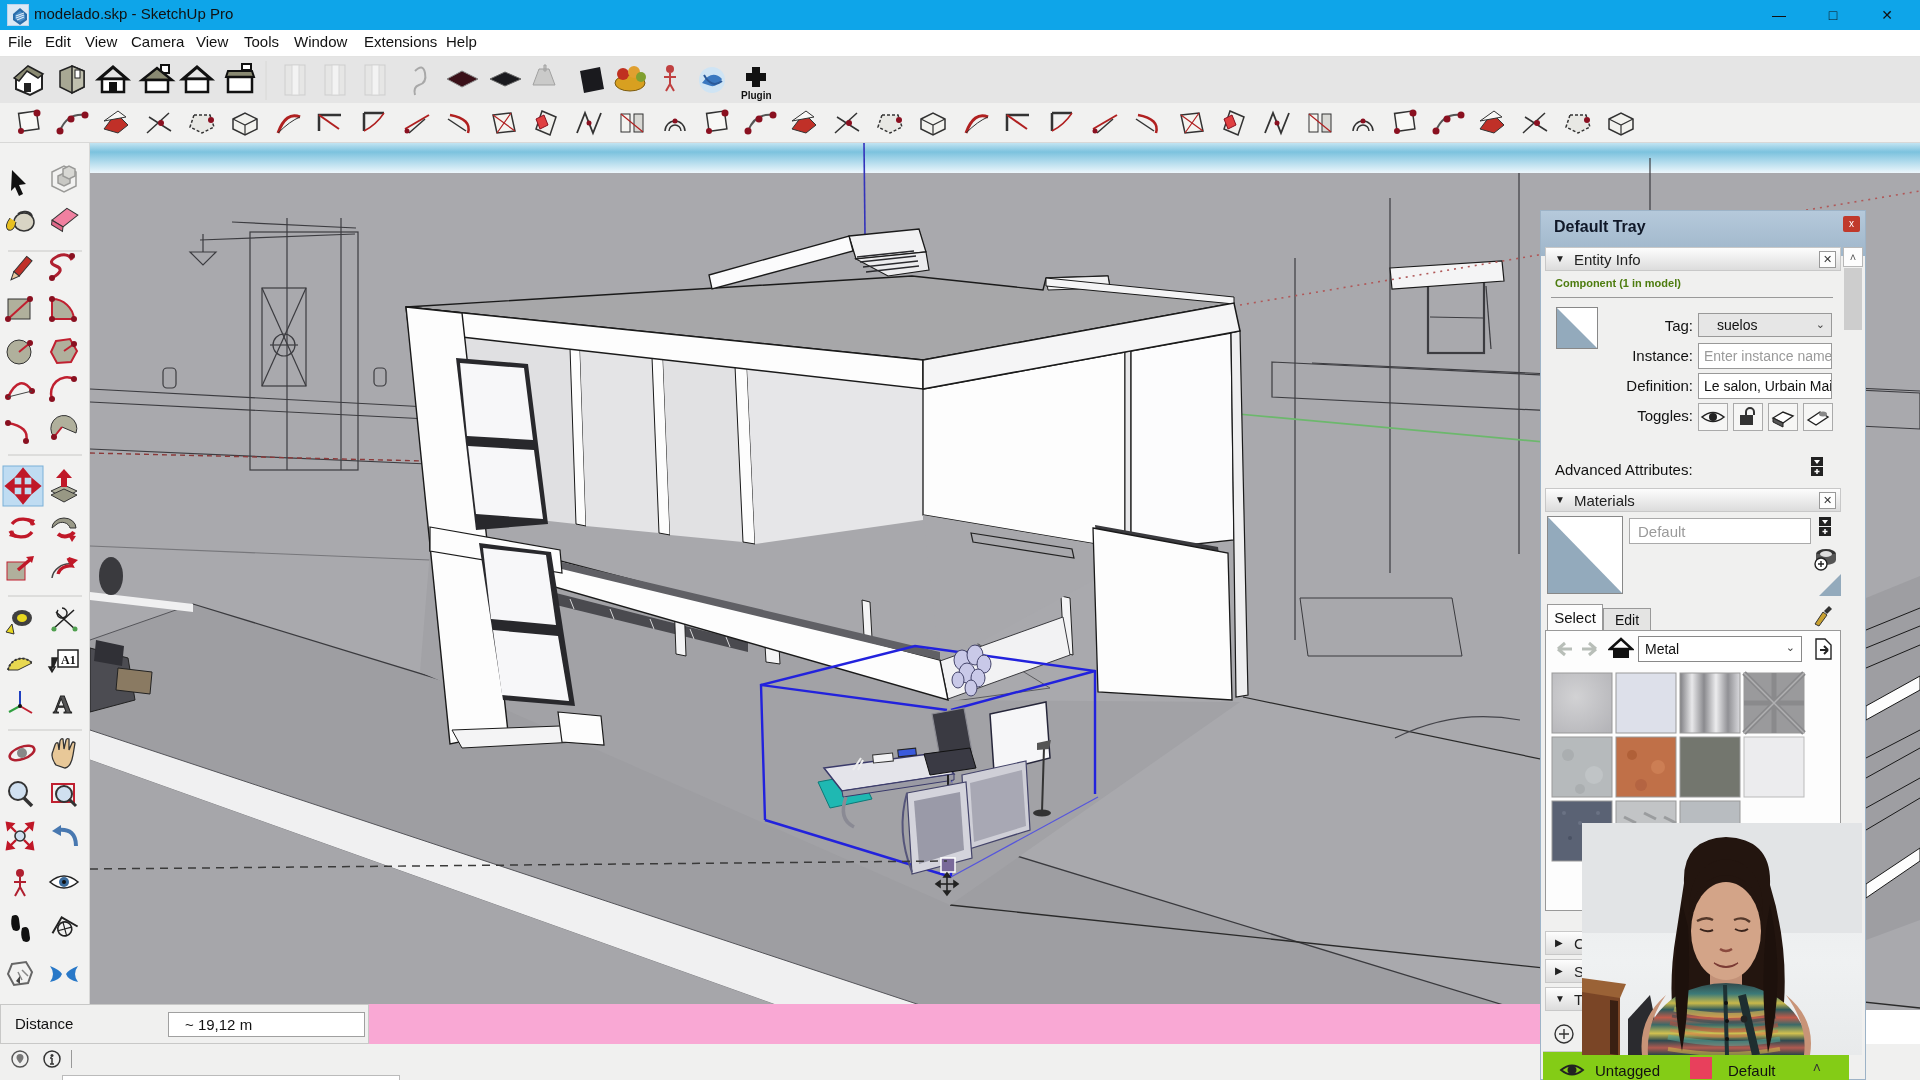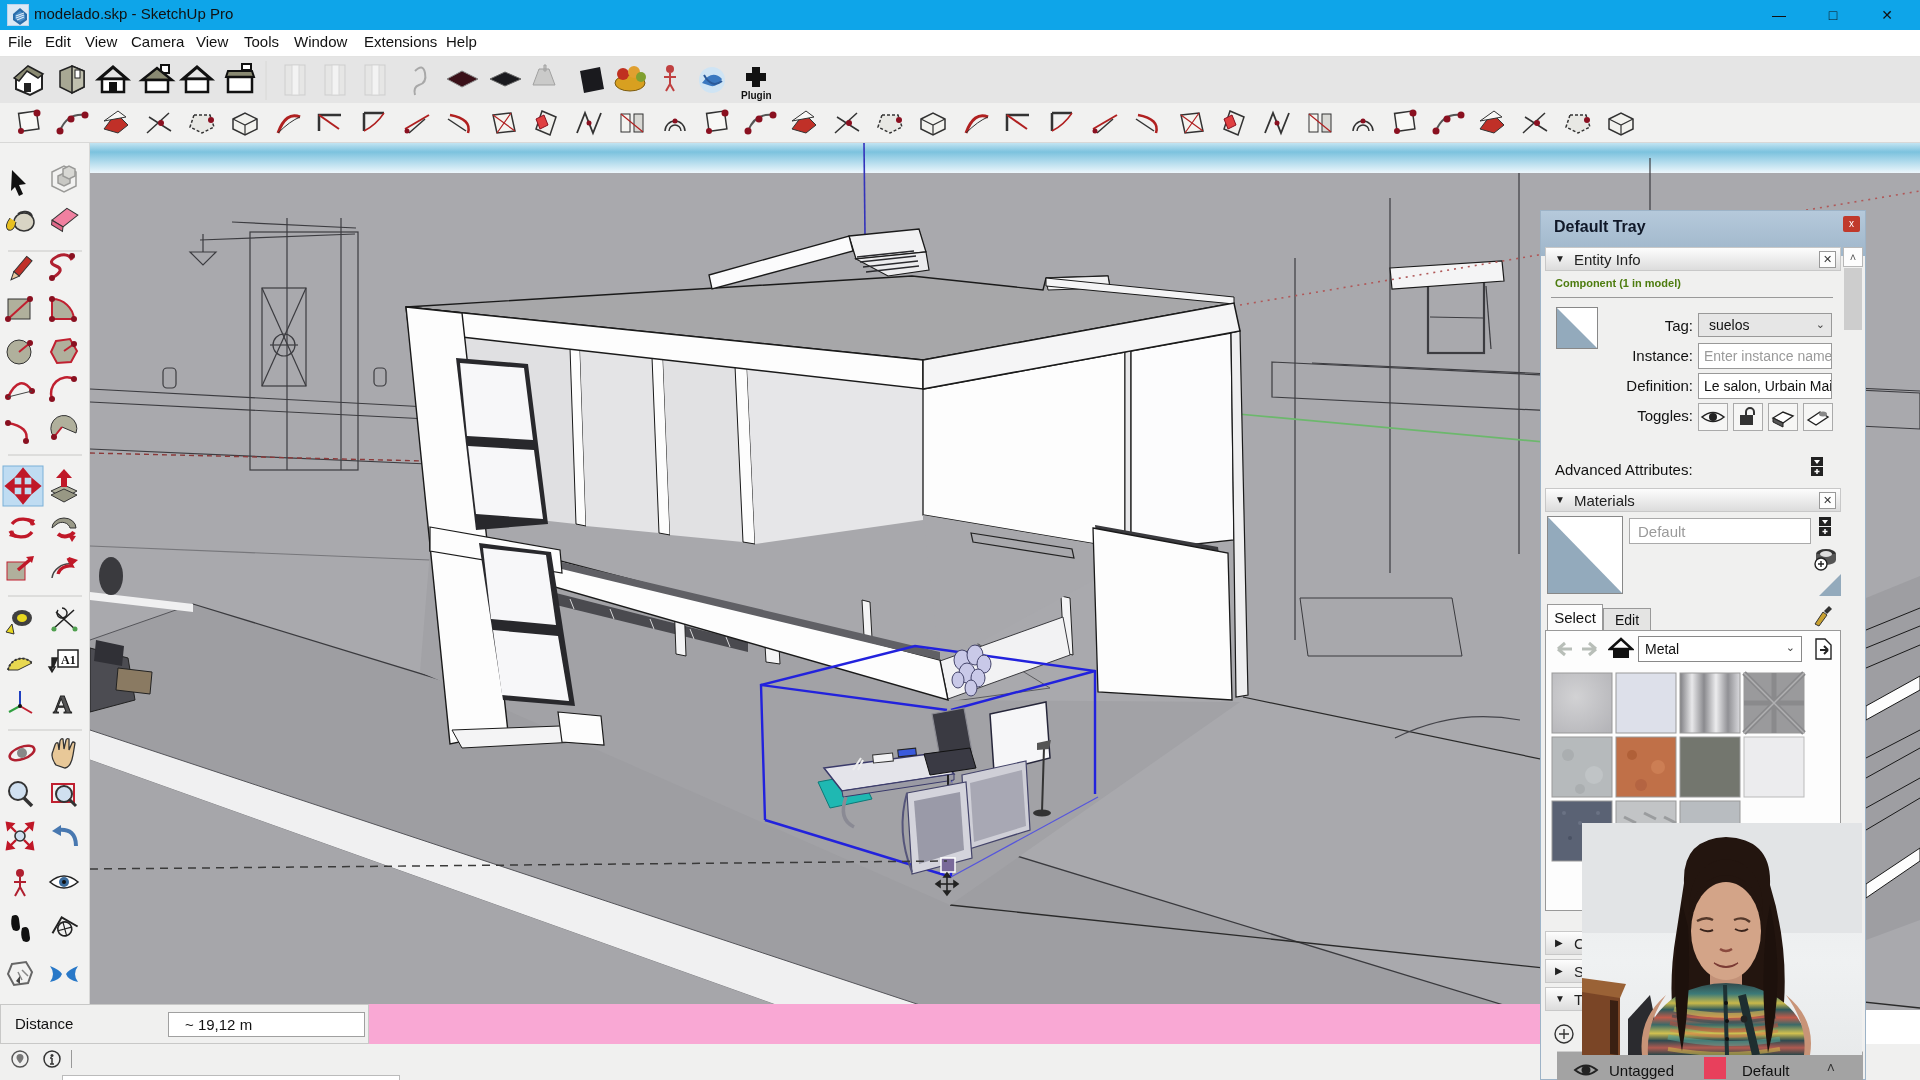--- a/index.html
+++ b/index.html
@@ -773,21 +773,21 @@
 
     <div style="position:absolute;left:4px;top:60px;width:296px;height:185px;background:#f0f0ef;">
       <div style="position:absolute;left:10px;top:6px;font-size:11px;font-weight:bold;color:#4d7c0f;">Component (1 in model)</div>
       <div style="position:absolute;left:6px;top:26px;width:282px;height:1px;background:#999;"></div>
       <div style="position:absolute;left:11px;top:36px;width:42px;height:42px;background:#fff;border:1px solid #888;">
         <svg width="40" height="40">
             <polygon points="0,0 0,40 40,40" fill="#93aabc"></polygon>
           </svg>
       </div>
       <div style="position:absolute;left:112px;top:46px;width:36px;text-align:right;font-size:15px;color:#111;">Tag:</div>
-      <div style="position:absolute;left:153px;top:42px;width:134px;height:24px;background:#e6e6e6;border:1px solid #999;font-size:14px;color:#111;padding:3px 10px;">suelos<span style="position:absolute;right:6px;top:4px;color:#444;font-size:11px;">⌄</span></div>
+      <div style="position:absolute;left:153px;top:42px;width:134px;height:24px;background:#e6e6e6;border:1px solid #999;font-size:14px;color:#111;padding:3px 18px;">suelos<span style="position:absolute;right:6px;top:4px;color:#444;font-size:11px;">⌄</span></div>
       <div style="position:absolute;left:78px;top:76px;width:70px;text-align:right;font-size:15px;color:#111;">Instance:</div>
       <div style="position:absolute;left:153px;top:72px;width:134px;height:26px;background:#fff;border:1px solid #999;font-size:14px;color:#9a9a9a;padding:4px 5px;">Enter instance name</div>
       <div style="position:absolute;left:70px;top:106px;width:78px;text-align:right;font-size:15px;color:#111;">Definition:</div>
       <div style="position:absolute;left:153px;top:102px;width:134px;height:26px;background:#fff;border:1px solid #999;font-size:14px;color:#111;padding:4px 5px;">Le salon, Urbain Maisor</div>
       <div style="position:absolute;left:84px;top:136px;width:64px;text-align:right;font-size:15px;color:#111;">Toggles:</div>
       <div style="position:absolute;left:153px;top:132px;width:30px;height:28px;background:#f6f6f5;border:1px solid #aaa;">
         <svg width="28" height="26">
             <path d="M3,13 Q14,4 25,13 Q14,22 3,13 Z" fill="none" stroke="#222" stroke-width="1.6"></path>
             <circle cx="14" cy="13" r="4" fill="#222"></circle>
           </svg></div>
@@ -950,21 +950,21 @@
         <div class="nm">Tags</div>
       </div>
     <div style="position:absolute;left:4px;top:804px;width:296px;height:34px;background:#f0f0ef;">
       <svg width="22" height="22" style="position:absolute;left:8px;top:8px;">
           <circle cx="11" cy="11" r="9" fill="none" stroke="#333" stroke-width="1.4"></circle>
           <path d="M11,6 v10 M6,11 h10" stroke="#333" stroke-width="1.4"></path>
         </svg>
       <div style="position:absolute;left:38px;top:8px;width:130px;height:22px;background:#fff;border:1px solid #aaa;"></div>
     </div>
 
-    <div style="position:absolute;left:16px;top:840px;width:306px;height:30px;background:#a3a3a3;border-top:1px solid #ccc;">
+    <div style="position:absolute;left:2px;top:840px;width:306px;height:30px;background:#84cc16;border-top:1px solid #ccc;">
       <svg width="26" height="20" style="position:absolute;left:16px;top:8px;">
           <path d="M2,10 Q13,1 24,10 Q13,19 2,10 Z" fill="none" stroke="#222" stroke-width="1.8"></path>
           <circle cx="13" cy="10" r="4.5" fill="#222"></circle>
         </svg>
       <div style="position:absolute;left:52px;top:10px;font-size:15px;color:#111;">Untagged</div>
       <div style="position:absolute;left:147px;top:5px;width:22px;height:22px;background:#e8405c;"></div>
       <div style="position:absolute;left:185px;top:10px;font-size:15px;color:#111;">Default</div>
       <div style="position:absolute;right:28px;top:8px;font-size:14px;color:#333;">˄</div>
     </div>
   </div>

